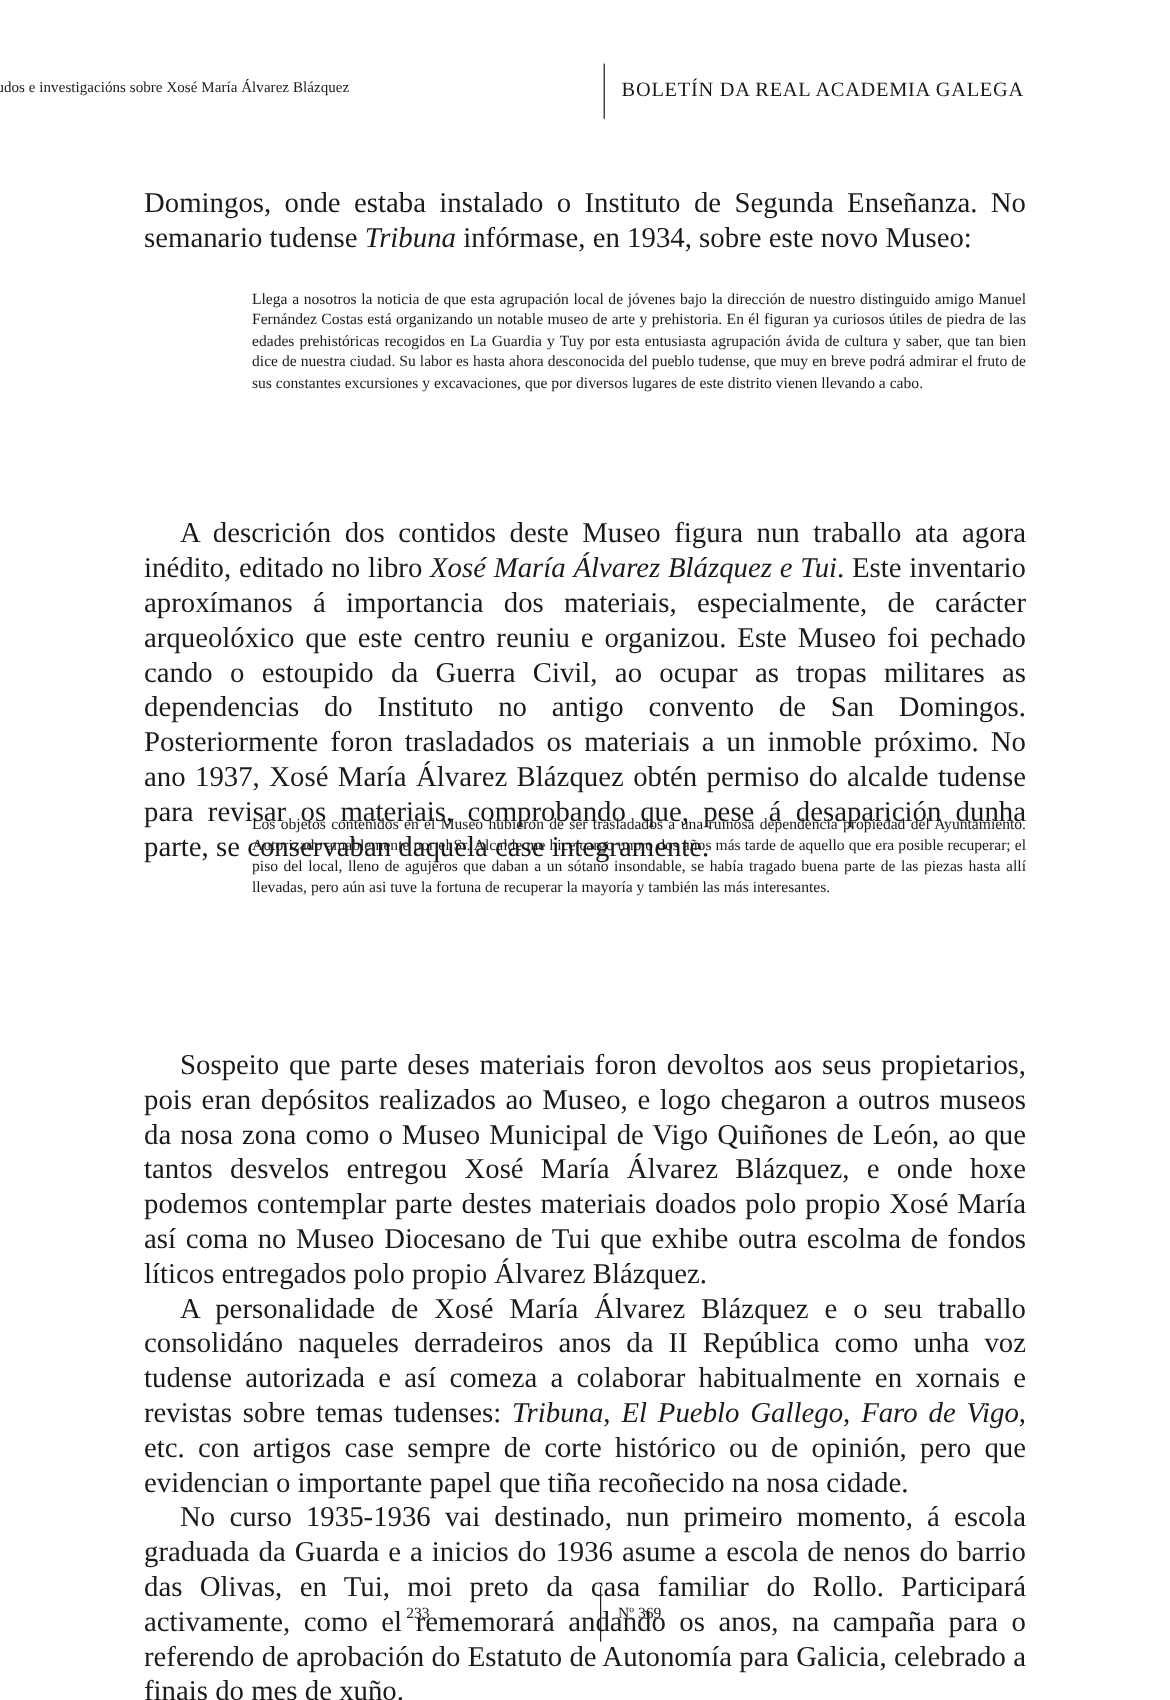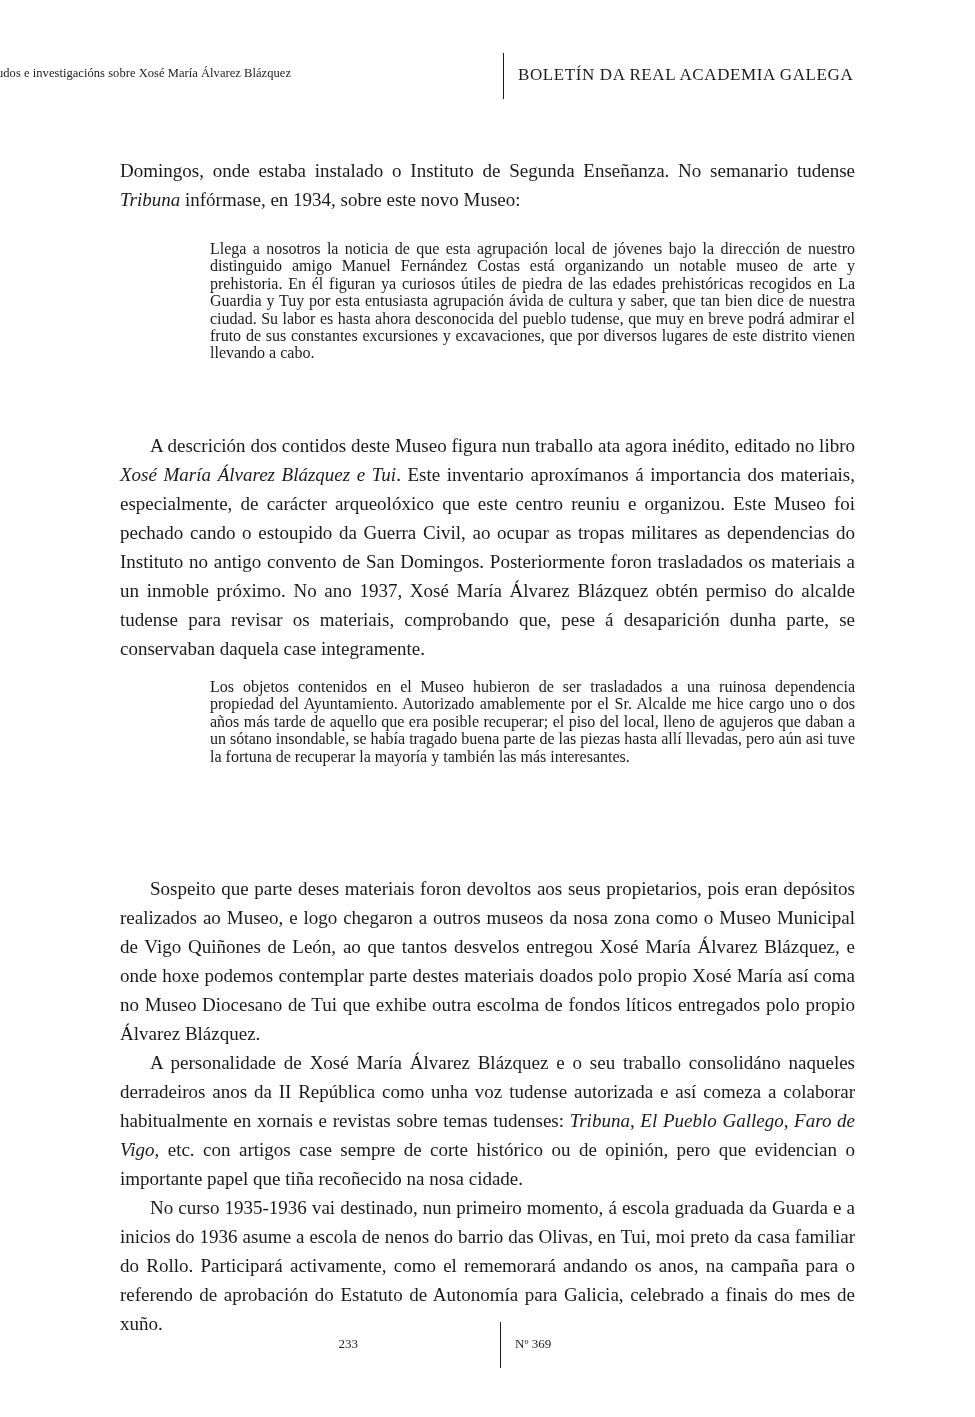--- a/index.html
+++ b/index.html
@@ -3,25 +3,25 @@
 <meta charset="utf-8">
 <style>
   html, body { margin: 0; padding: 0; background: #ffffff; }
   body { width: 975px; height: 1417px; position: relative; overflow: hidden; color: #1a1a1a; font-family: "Liberation Serif", "DejaVu Serif", serif; }
 
   .running-header { position: absolute; top: 53px; left: 16px; width: 777px; height: 46px; }
   .running-header .left { position: absolute; right: 502px; top: 13px; font-size: 12.5px; white-space: nowrap; letter-spacing: 0.05px; }
   .running-header .divider { position: absolute; left: 487px; top: 0; width: 1px; height: 46px; background: #1a1a1a; }
   .running-header .right { position: absolute; left: 502px; top: 12px; font-size: 17px; white-space: nowrap; letter-spacing: 0.6px; }
 
-  .body-text { position: absolute; left: 120px; width: 735px; font-size: 19px; line-height: 29px; text-align: justify; }
+  .body-text { position: absolute; left: 120px; width: 735px; font-size: 24px; line-height: 29px; text-align: justify; }
   .body-text p { margin: 0; }
   .body-text p.indent { text-indent: 30px; }
 
-  .quote { position: absolute; left: 210px; width: 645px; font-size: 16px; line-height: 17.4px; text-align: justify; }
+  .quote { position: absolute; left: 210px; width: 645px; font-size: 13px; line-height: 17.4px; text-align: justify; }
   .quote p { margin: 0; }
 
   em { font-style: italic; }
 
   .running-footer { position: absolute; top: 1322px; left: 13px; width: 847px; height: 46px; }
   .running-footer .left { position: absolute; right: 502px; top: 14px; font-size: 13px; }
   .running-footer .divider { position: absolute; left: 487px; top: 0; width: 1px; height: 46px; background: #1a1a1a; }
   .running-footer .right { position: absolute; left: 502px; top: 14px; font-size: 13px; }
 </style>
 </head>

